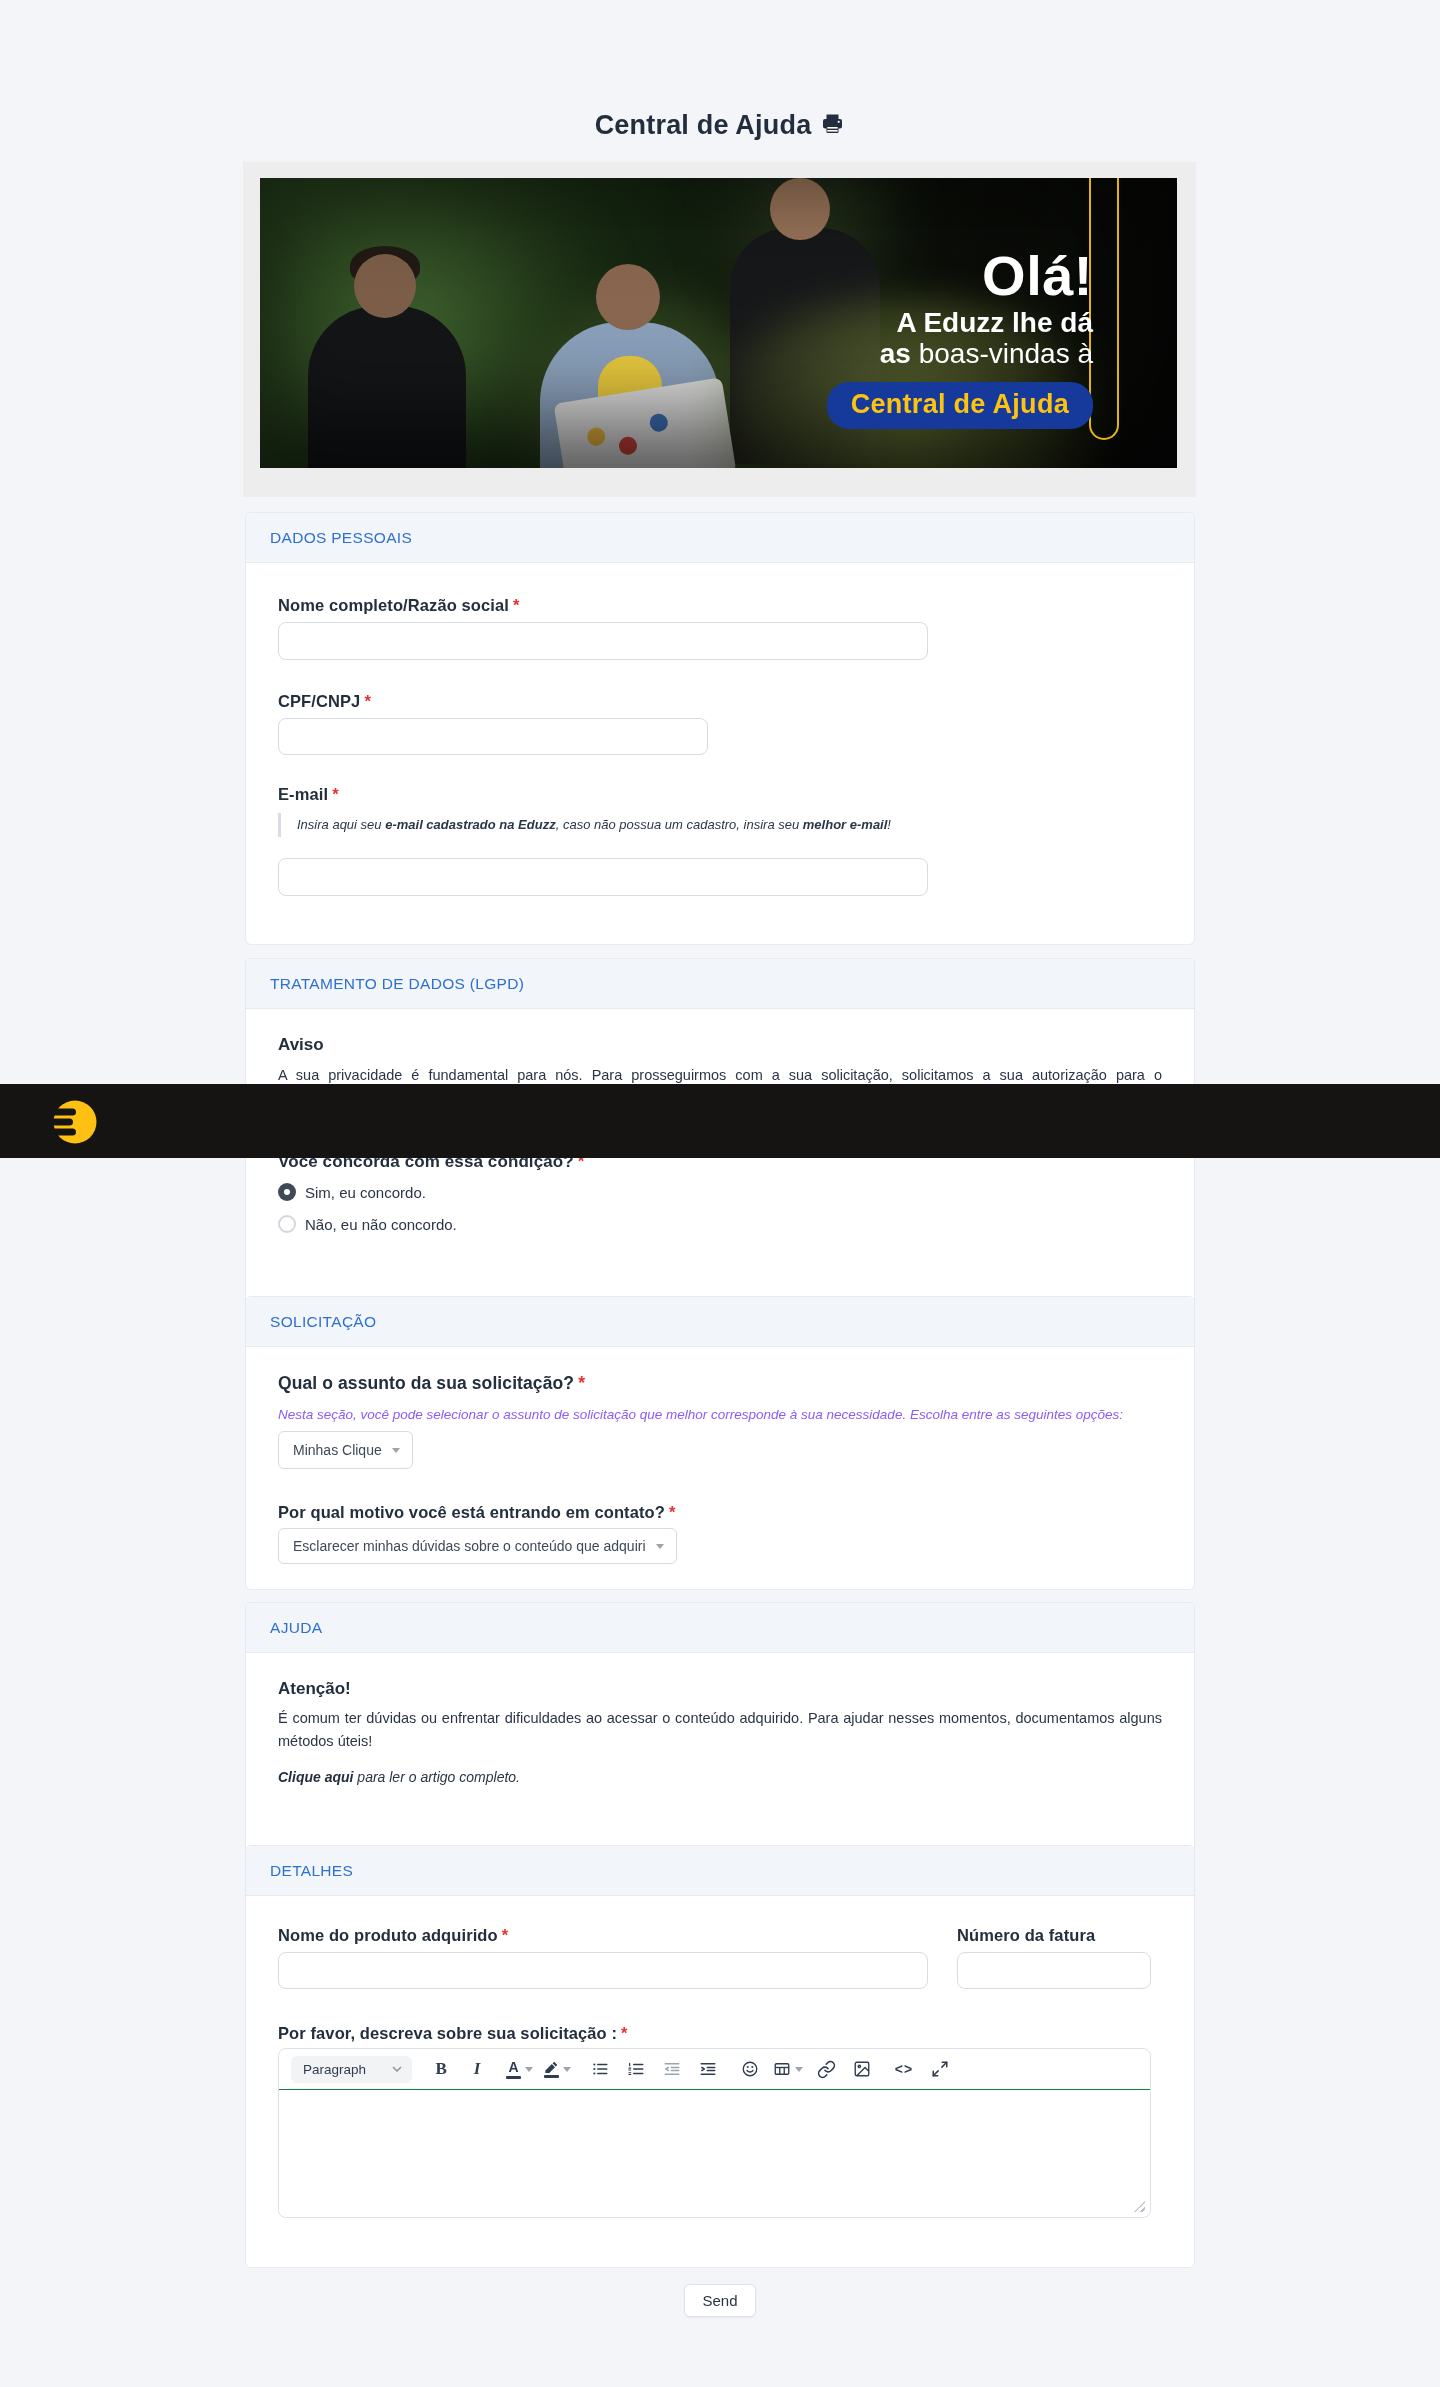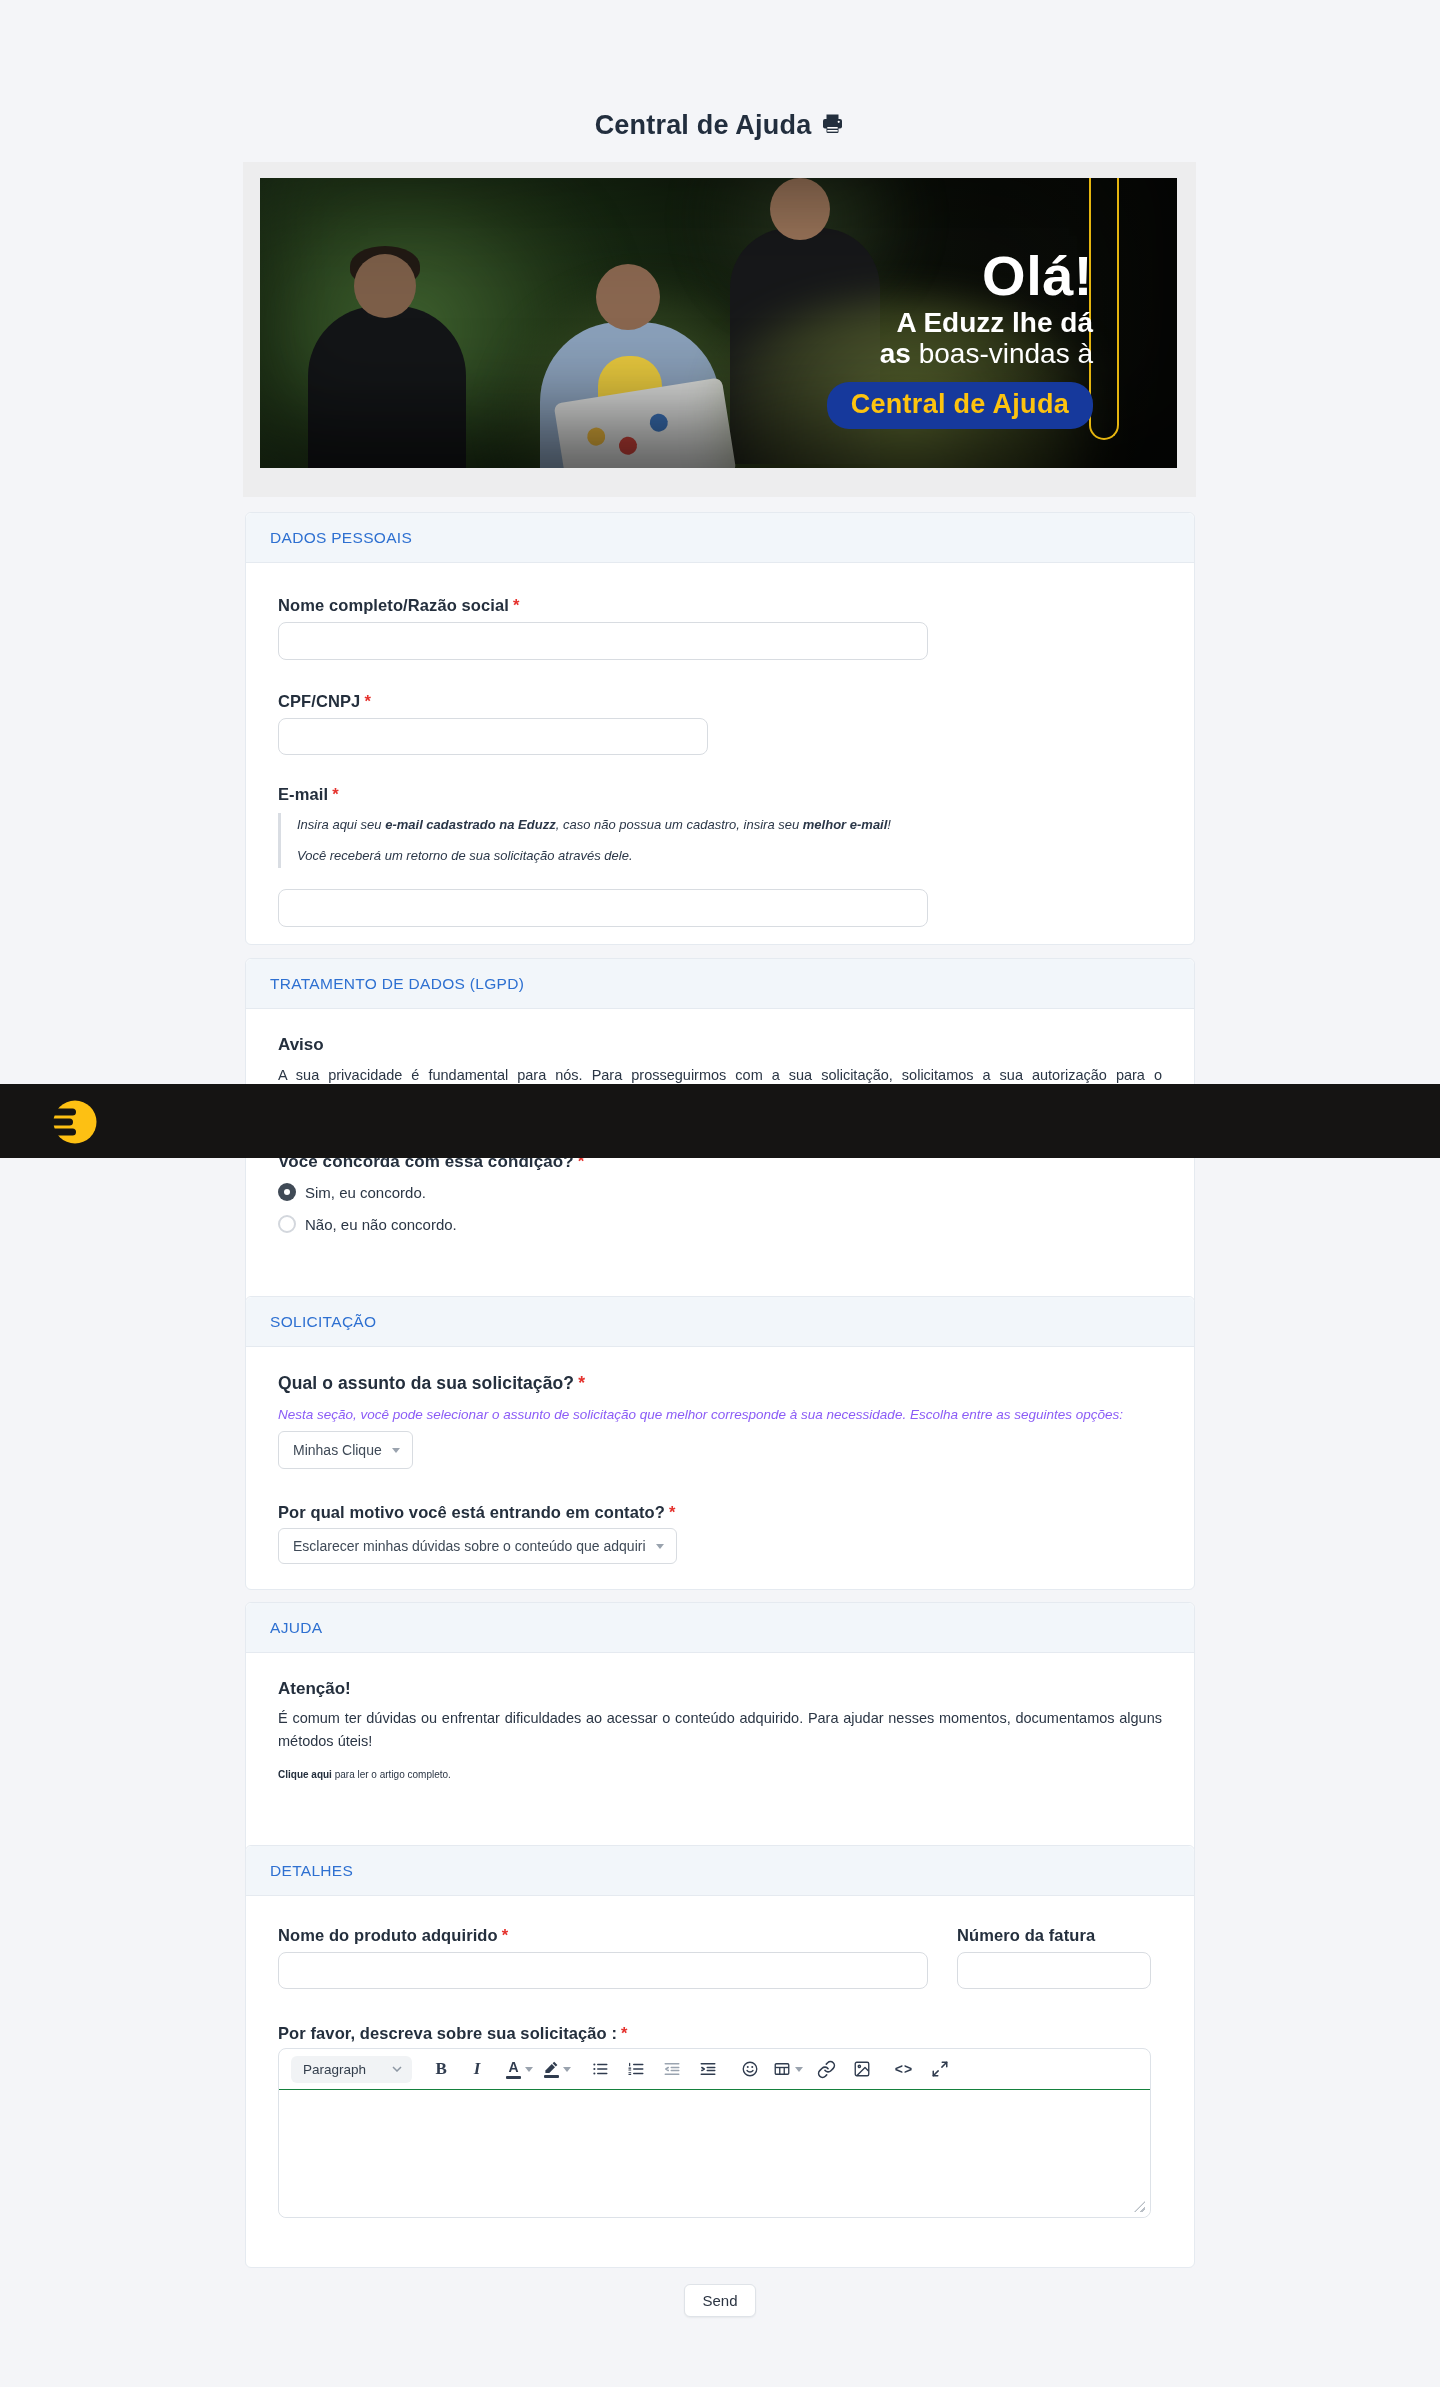--- a/index.html
+++ b/index.html
@@ -88,21 +88,21 @@
   .subject-hint { margin-top:13px; font-size:13.5px; font-style:italic; color:#8b5cf6; }
   .select { margin-top:9px; height:38px; border:1px solid #d8dce1; border-radius:6px; background:#fff;
     display:inline-flex; align-items:center; gap:10px; padding:0 12px 0 14px; font-size:14px; color:#3f4a57; cursor:pointer; }
   .chev { width:0; height:0; border-left:4.5px solid transparent; border-right:4.5px solid transparent; border-top:5px solid #9aa3ae; }
   .lbl-reason { margin-top:34px; }
   .select.reason { margin-top:6px; height:36px; }
 
   
   .help-title { margin-top:26px; font-size:17px; font-weight:700; color:#242f3d; }
   .help-text { margin-top:8px; font-size:14.5px; color:#2b3645; line-height:23px; text-align:justify; }
-  .help-link-row { margin-top:16px; font-size:10px; color:#2b3645; }
+  .help-link-row { margin-top:16px; font-size:14px; color:#2b3645;font-style:italic; }
   .help-link { font-weight:700; color:#242f3d; cursor:pointer; }
 
   
   .details-row { margin-top:30px; display:flex; justify-content:space-between; width:873px; }
   .col-invoice { width:194px; }
   .inp-product { margin-top:7px; height:37px; }
   .inp-invoice { margin-top:7px; width:194px; height:37px; }
   .lbl-describe { margin-top:35px; }
   .editor { margin-top:5px; width:873px; border:1px solid #dde2e8; border-radius:8px; background:#fff; }
   .toolbar { height:41px; border-bottom:1px solid #15803d; display:flex; align-items:center; padding:0 12px; }
@@ -189,21 +189,20 @@
   <div class="card" id="card-personal">
     <div class="card-header">DADOS PESSOAIS</div>
     <div class="card-body">
       <div class="field-label lbl-name"><span>Nome completo/Razão social</span><span class="req">*</span></div>
       <input class="text-input inp-name" type="text" style="">
       <div class="field-label lbl-cpf"><span>CPF/CNPJ</span><span class="req">*</span></div>
       <input class="text-input inp-cpf" type="text" style="">
       <div class="field-label lbl-email"><span>E-mail</span><span class="req">*</span></div>
       <div class="email-quote">
         <p><span>Insira aqui seu </span><b>e-mail cadastrado na Eduzz</b><span>, caso não possua um cadastro, insira seu </span><b>melhor e-mail</b><span>!</span></p>
-        <p>Você receberá um retorno de sua solicitação através dele.</p>
       </div>
       <input class="text-input inp-email" type="text" style="">
     </div>
   </div>
 
   <div class="card" id="card-lgpd">
     <div class="card-header">TRATAMENTO DE DADOS (LGPD)</div>
     <div class="card-body">
       <div class="lgpd-title">Aviso</div>
       <div class="lgpd-text">A sua privacidade é fundamental para nós. Para prosseguirmos com a sua solicitação, solicitamos a sua autorização para o</div>

